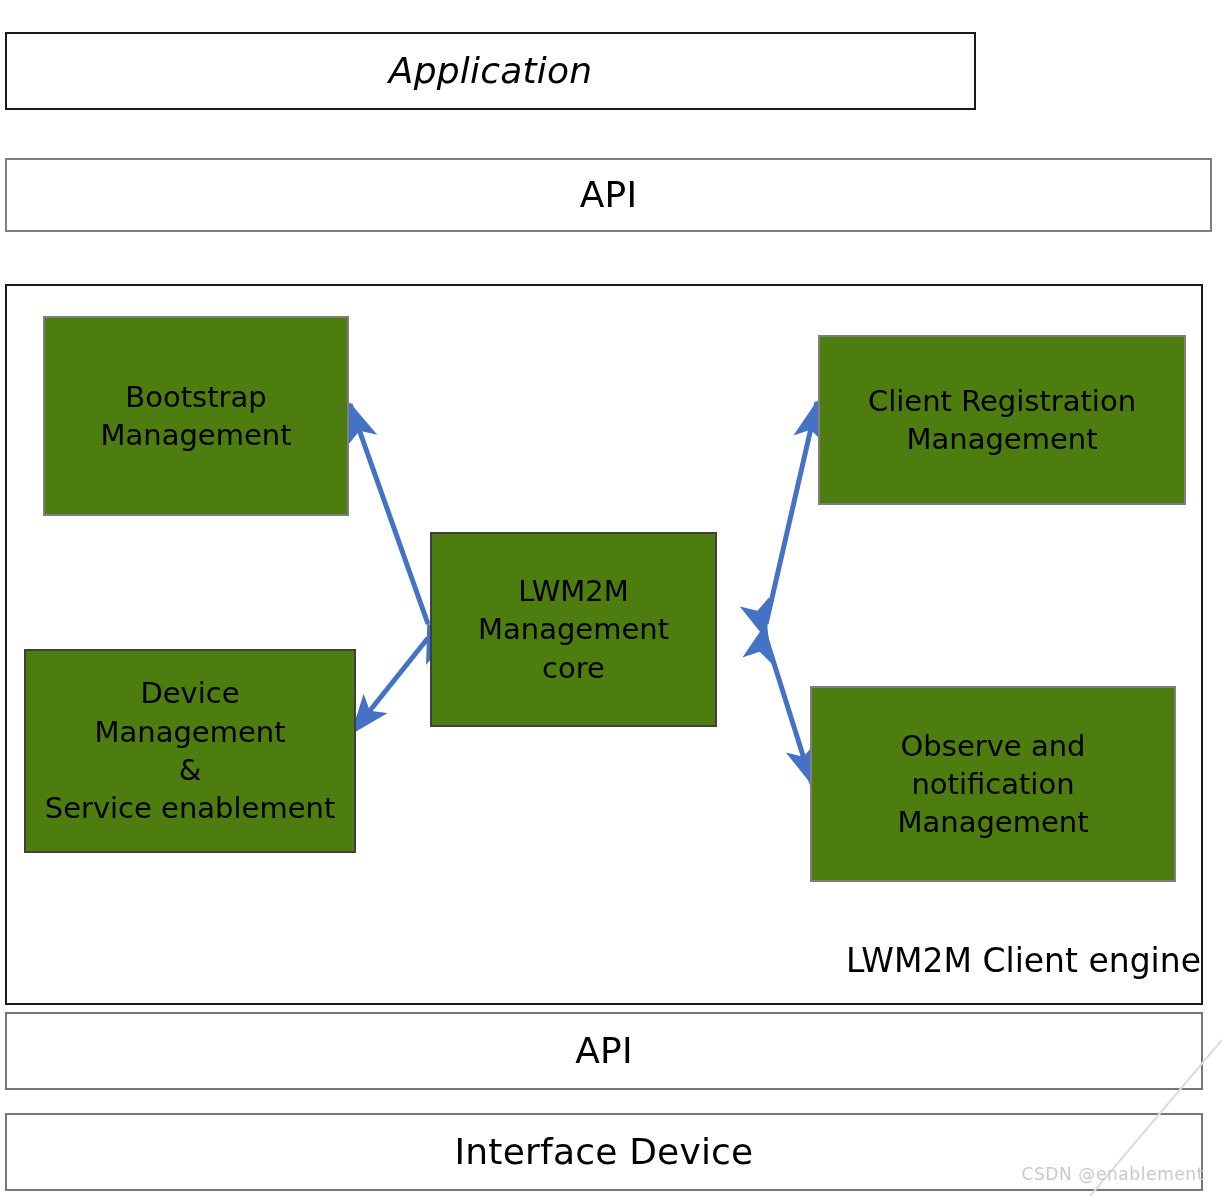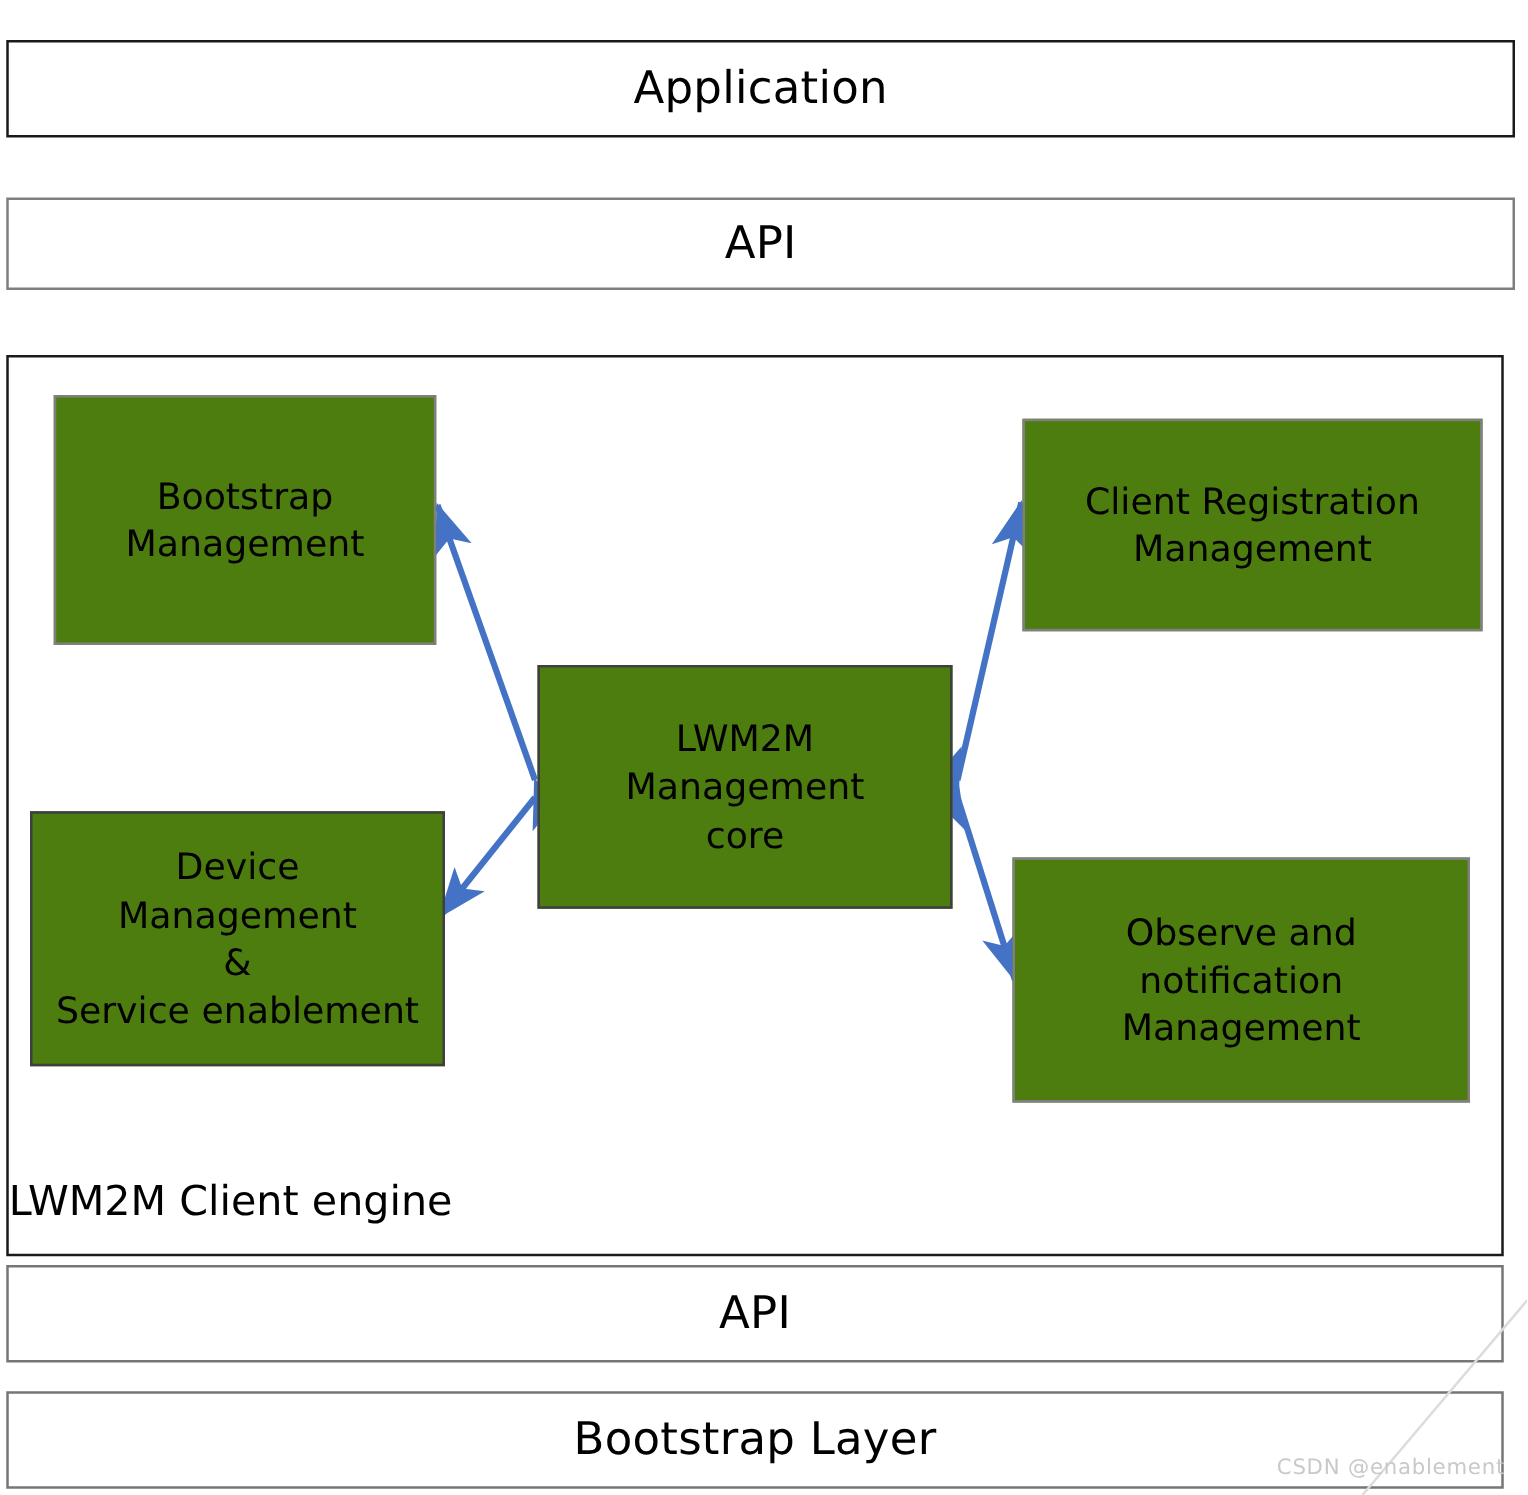--- a/index.html
+++ b/index.html
@@ -30,21 +30,21 @@
   .border-gray { border: 2px solid #7f7f7f; }
   .border-gray-thin { border: 2px solid #767676; }
 
   .layer-label {
     font-size: 36px;
     color: #000000;
     line-height: 1.15;
     letter-spacing: 0.2px;
   }
 
-  #app-box   { left: 5px;  top: 32px;   width: 1207px; height: 78px; }
+  #app-box   { left: 5px;  top: 32px;   width: 971px; height: 78px; font-style: italic; }
   #api-top   { left: 5px;  top: 158px;  width: 1207px; height: 74px; }
   #engine    { left: 5px;  top: 284px;  width: 1198px; height: 721px; }
   #api-bot   { left: 5px;  top: 1012px; width: 1198px; height: 78px; }
   #iface     { left: 5px;  top: 1113px; width: 1198px; height: 78px; }
 
   .module {
     position: absolute;
     box-sizing: border-box;
     background: #4d7c0f;
     border: 2px solid #7f7f7f;
@@ -56,32 +56,32 @@
   }
   .module-text {
     font-size: 29px;
     color: #000000;
     line-height: 1.32;
     white-space: pre-line;
   }
 
   #mod-bootstrap { left: 36px;  top: 30px;  width: 306px; height: 200px; }
   #mod-clientreg { left: 811px; top: 49px;  width: 368px; height: 170px; }
-  #mod-core      { left: 423px; top: 246px; width: 332px; height: 195px;
+  #mod-core      { left: 423px; top: 246px; width: 287px; height: 195px;
                    border-color: #404040; }
   #mod-device    { left: 17px;  top: 363px; width: 332px; height: 204px;
                    border-color: #3f3f3f; }
   #mod-observe   { left: 803px; top: 400px; width: 366px; height: 196px; justify-content: center; }
 
   #engine-label {
     position: absolute;
     left: 0;
     right: 0;
     top: 655px;
-    text-align: left;
+    text-align: right;
     font-size: 33px;
     color: #000000;
     z-index: 3;
   }
 
   #arrows {
     position: absolute;
     left: 0;
     top: 0;
     width: 1198px;
@@ -180,18 +180,18 @@
     </div>
 
     <div id="engine-label">LWM2M Client engine</div>
   </div>
 
   <div id="api-bot" class="layer-box border-gray-thin">
     <span class="layer-label">API</span>
   </div>
 
   <div id="iface" class="layer-box border-gray-thin">
-    <span class="layer-label">Bootstrap Layer</span>
+    <span class="layer-label">Interface Device</span>
   </div>
 
   <div id="watermark-text">CSDN @enablement</div>
 
 </div>
 
 </body></html>

